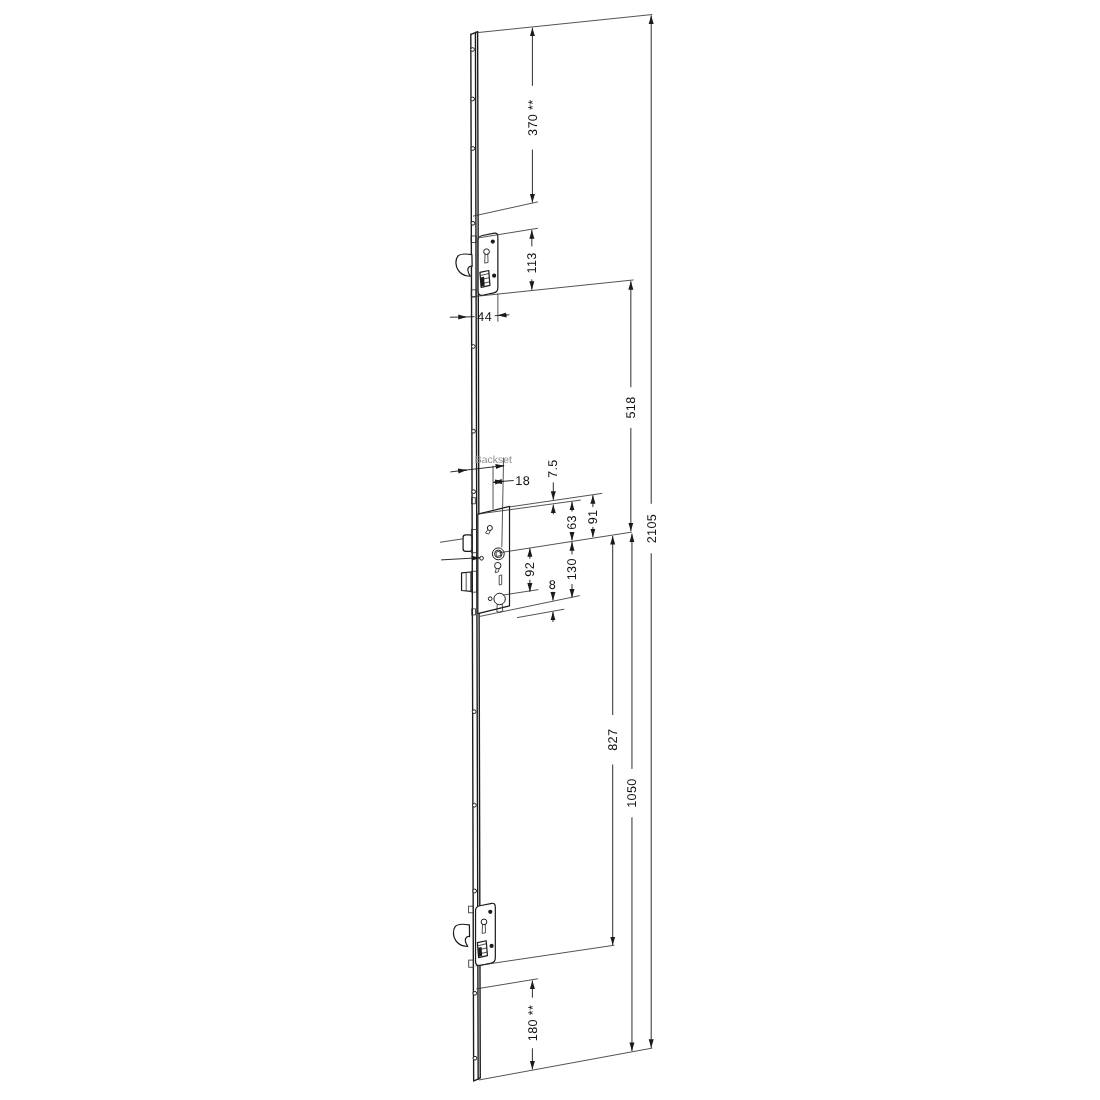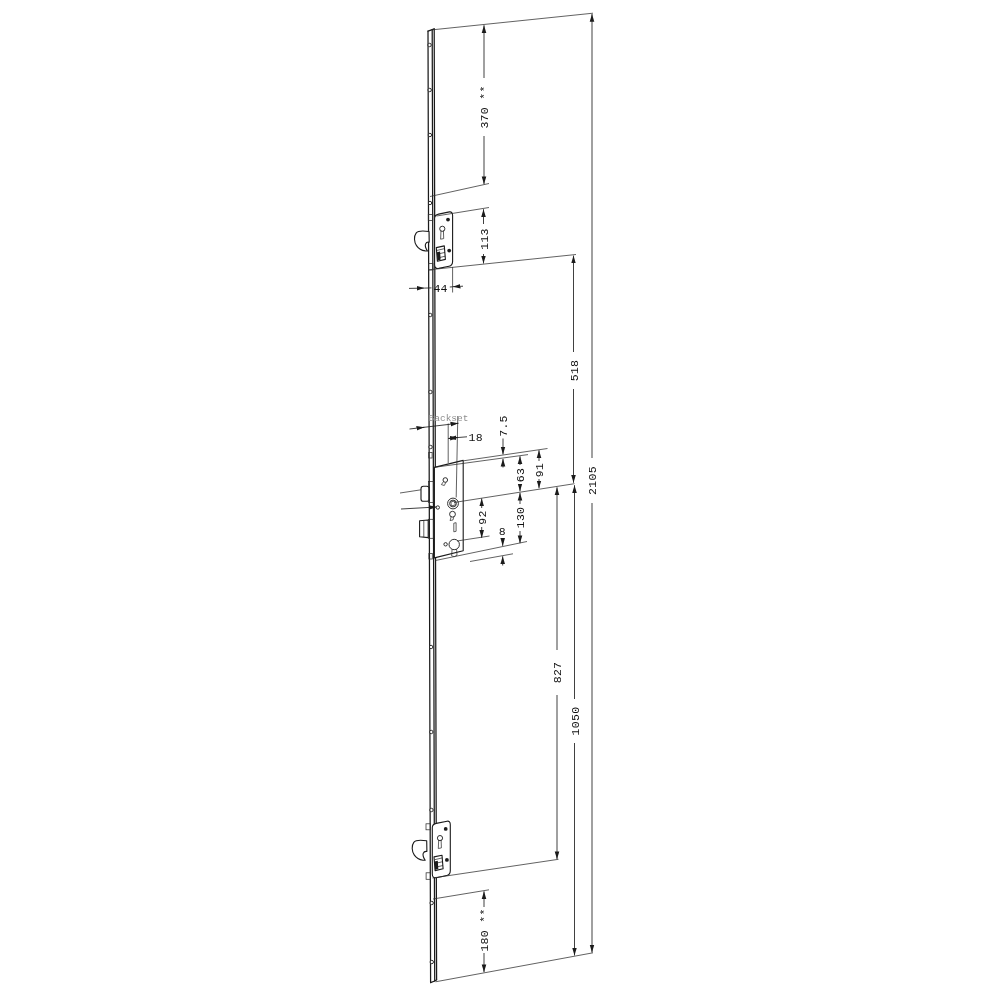--- a/index.html
+++ b/index.html
@@ -1,17 +1,17 @@
 <!DOCTYPE html>
 <html><head>
 <meta charset="utf-8">
 <style>
   html,body{margin:0;padding:0;background:#fff;}
   .stage{position:relative;width:1000px;height:1000px;background:#ffffff;overflow:hidden;
-         font-family:Liberation Mono, monospace;}
+         font-family:Liberation Sans, sans-serif;}
   svg{display:block}
   .main{stroke:#1b1b1b;stroke-width:1.25;fill:none;stroke-linejoin:round;stroke-linecap:round}
   .mainf{stroke:#1b1b1b;stroke-width:1.1;fill:#ffffff;stroke-linejoin:round}
   .thin{stroke:#2e2e2e;stroke-width:0.75;fill:none;stroke-linecap:butt}
   .dimln{stroke:#1f1f1f;stroke-width:0.85;fill:none}
   .dot{fill:#1b1b1b;stroke:none}
   .hole{fill:#ffffff;stroke:#1b1b1b;stroke-width:0.9}
   .hatch{stroke:#1b1b1b;stroke-width:0.7}
   text.dim{font-size:11.5px;fill:#111;letter-spacing:0.3px}
   text.muted{font-size:9.5px;fill:#8f8f8f}

